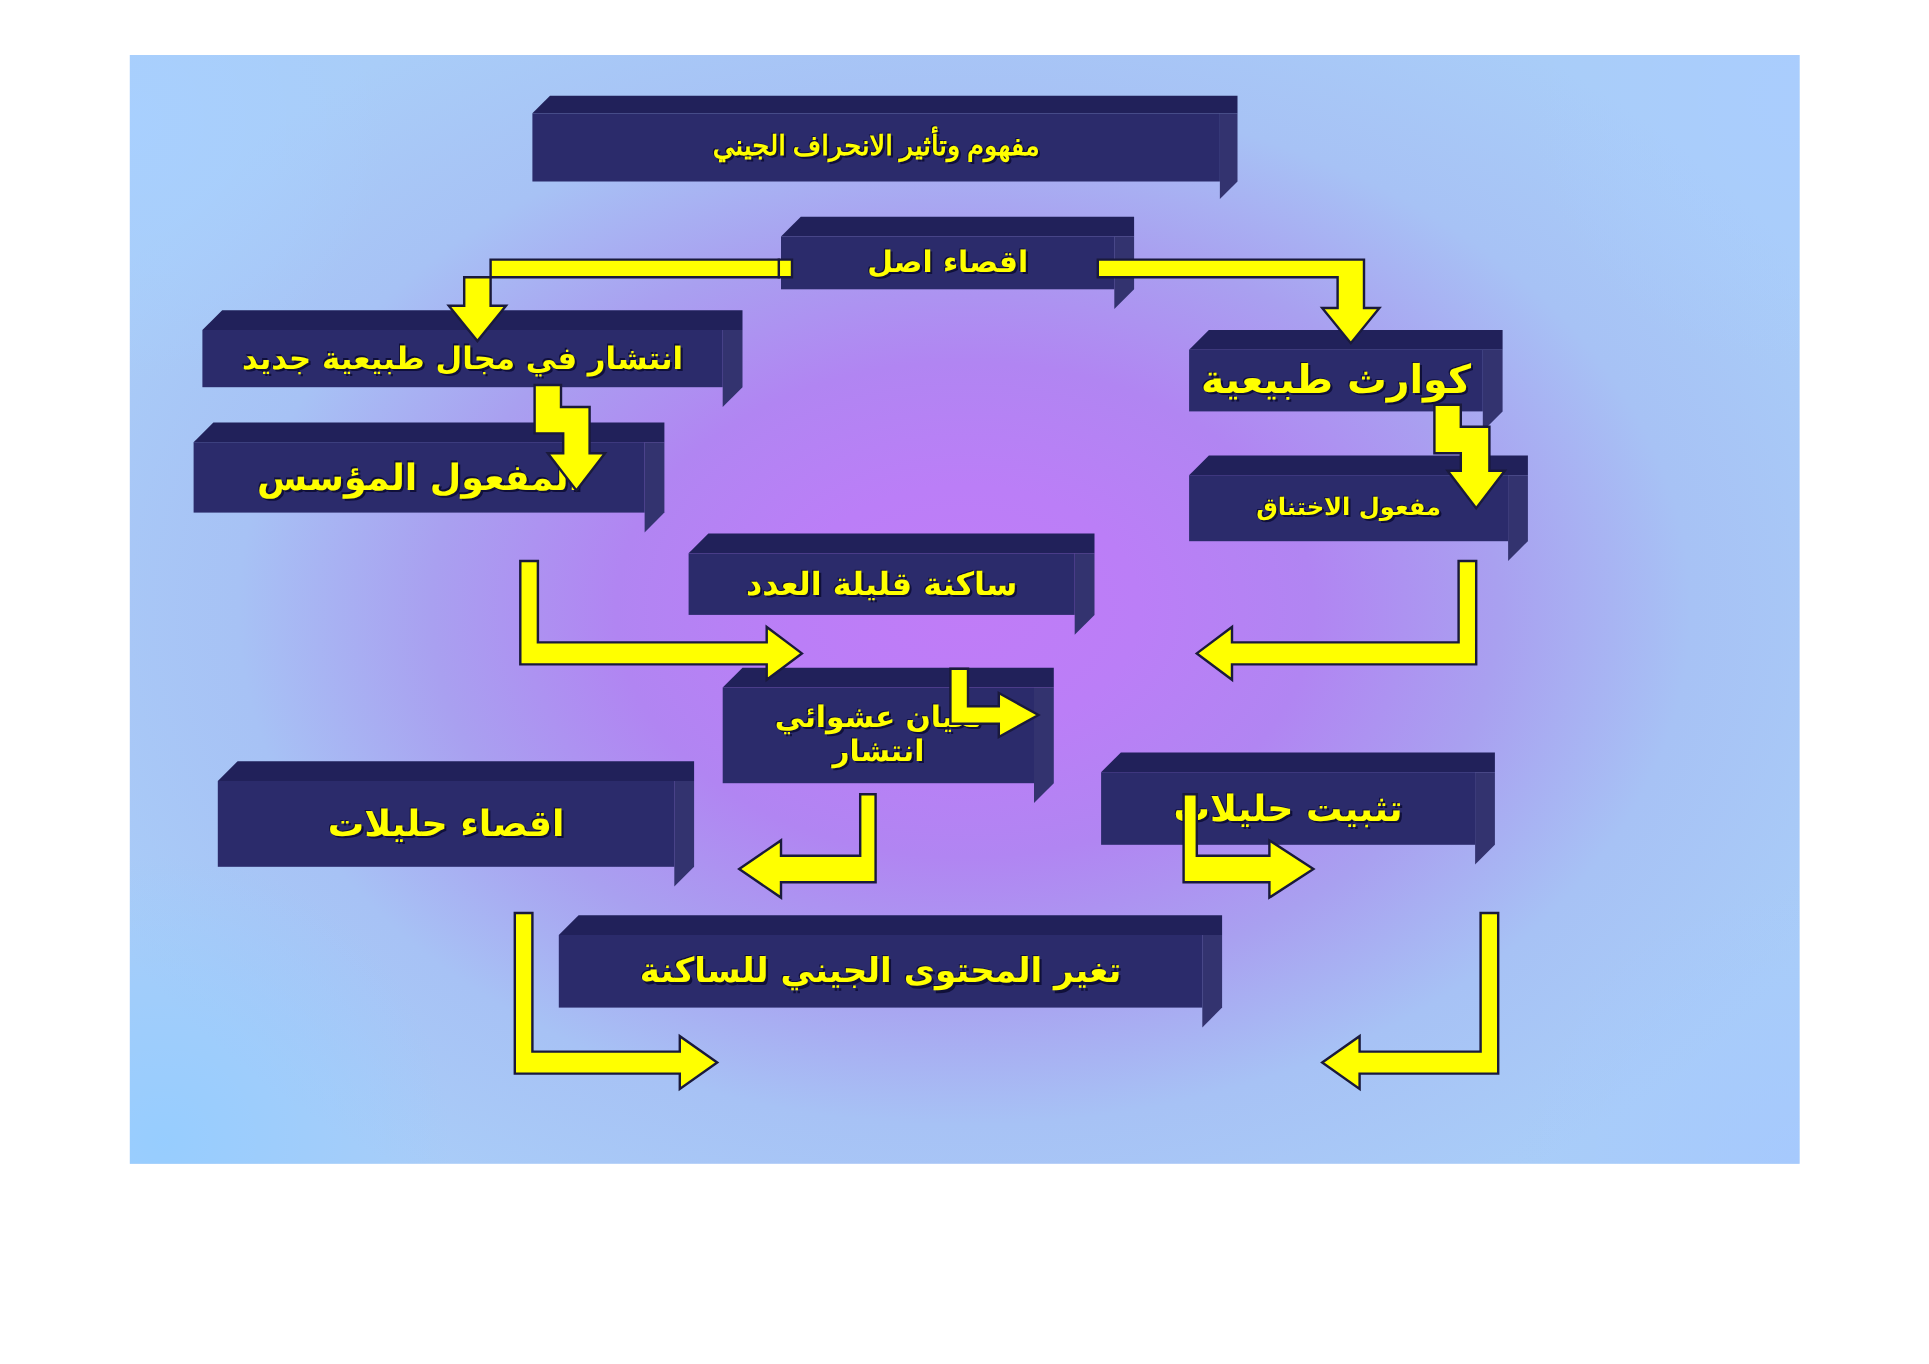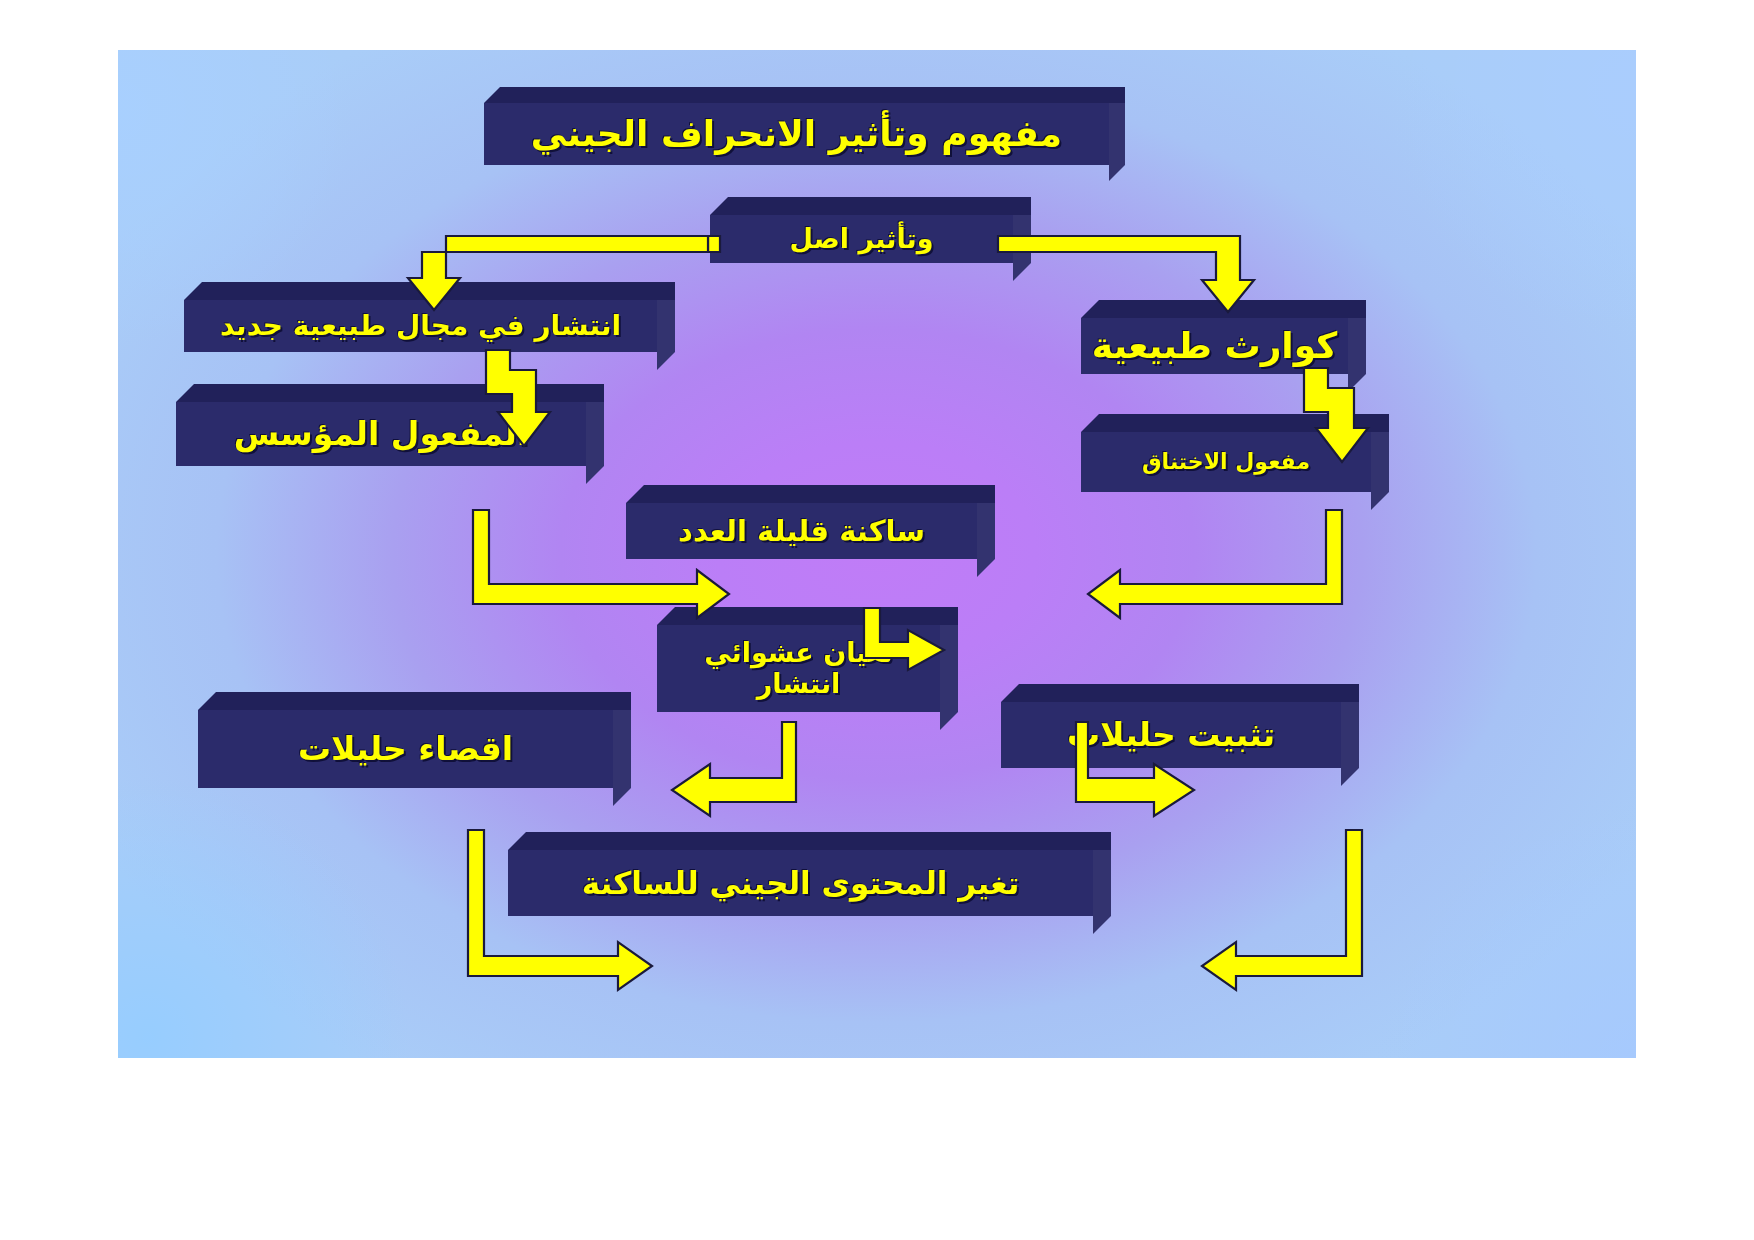--- a/index.html
+++ b/index.html
@@ -62,21 +62,21 @@
     position:absolute;
     right:0;top:0;height:100%;width:0;
     border-left:18px solid #33336f;
     border-top:0 solid transparent;
     border-bottom:18px solid transparent;
     transform:translateX(18px);
     z-index:2;
   }
 
   
-  #title-box .face{font-size:36px;letter-spacing:0;}
+  #title-box .face{font-size:25px;letter-spacing:0;font-family:Liberation Serif, serif;}
   #title-box .top{border-bottom-width:16px;border-left-width:16px;transform:translateY(-16px);}
   #title-box .side{border-left-width:16px;border-bottom-width:16px;transform:translateX(16px);}
 
   
   .arrow{position:absolute;z-index:5;}
   .arrow svg{display:block;overflow:visible;}
   .apath{fill:#ffff00;stroke:#1a1a3c;stroke-width:2.2;stroke-linejoin:miter;}
 </style>
 </head>
 <body>
@@ -153,21 +153,21 @@
 
     <div class="box" id="title-box" style="left:366px;top:53px;width:625px;height:62px;">
       <div class="top"></div>
       <div class="side"></div>
       <div class="face">مفهوم وتأثير الانحراف الجيني</div>
     </div>
 
     <div class="box" style="left:592px;top:165px;width:303px;height:48px;">
       <div class="top"></div>
       <div class="side"></div>
-      <div class="face" style="font-size:27px;">وتأثير اصل</div>
+      <div class="face" style="font-size:27px;">اقصاء اصل</div>
     </div>
 
     <div class="box" style="left:66px;top:250px;width:473px;height:52px;">
       <div class="top"></div>
       <div class="side"></div>
       <div class="face" style="font-size:28px;">انتشار في مجال طبيعية جديد</div>
     </div>
 
     <div class="box" style="left:963px;top:268px;width:267px;height:56px;">
       <div class="top"></div>

